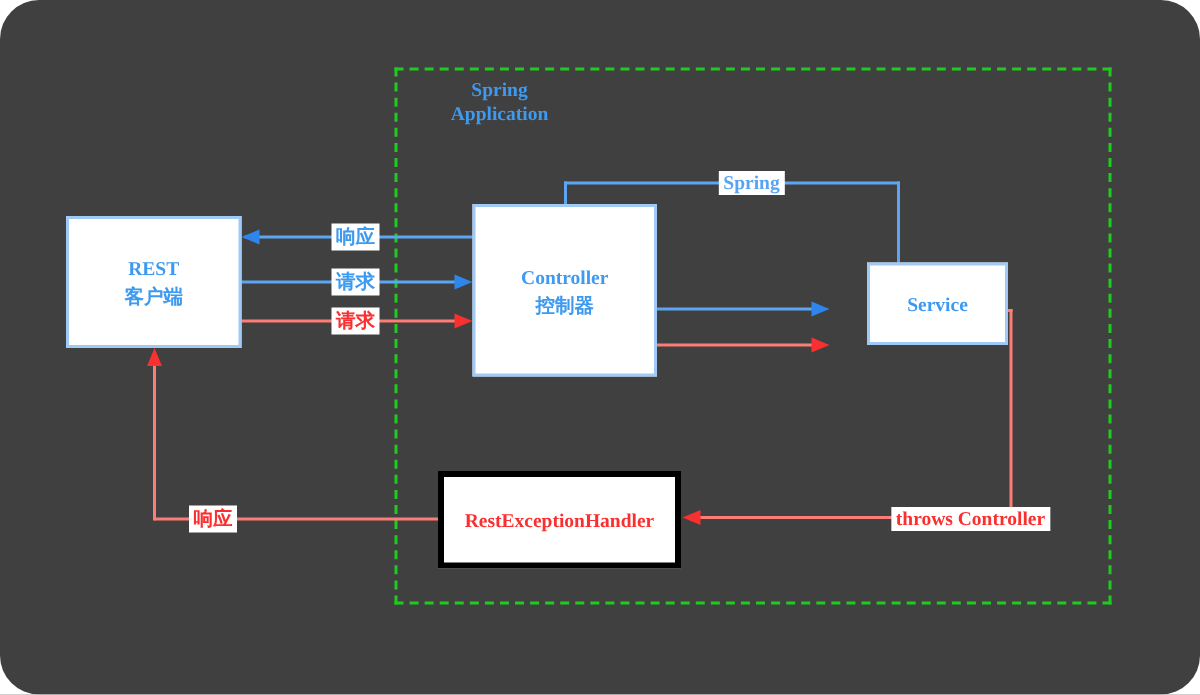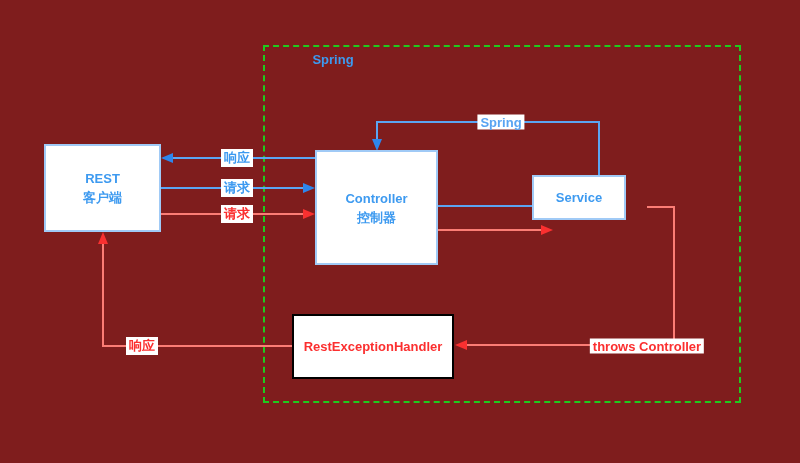--- a/index.html
+++ b/index.html
@@ -1,27 +1,28 @@
 <!DOCTYPE html>
 <html><head>
 <meta charset="utf-8">
 <style>
   html,body{margin:0;padding:0;background:#fff;}
   #canvas{
-    position:relative;width:800px;height:463px;background:#7f1d1d;overflow:hidden;
-    font-family:Liberation Sans, sans-serif;
+    position:relative;width:800px;height:463px;background:#404040;overflow:hidden;
+    font-family:Liberation Serif, serif;
+    border-radius:26px;
   }
   
   .node{
     position:absolute;background:#ffffff;box-sizing:border-box;
     display:flex;align-items:center;justify-content:center;text-align:center;
     font-weight:bold;font-size:13px;line-height:19px;
   }
   .node.blue{border:2px solid #a0caf6;color:#3d9af0;}
-  .node.red{border:2px solid #000000;color:#fb2f2f;}
+  .node.red{border:4px solid #000000;color:#fb2f2f;}
   
   .frame{
     position:absolute;border:2px dashed #1ecb1e;box-sizing:border-box;background:transparent;
   }
   .frame-label{
     position:absolute;color:#3d9af0;font-weight:bold;font-size:13px;line-height:16px;text-align:center;
   }
   
   .hline,.vline{position:absolute;}
   .hline.blue,.vline.blue{background:#5ba5f2;}
@@ -48,20 +49,21 @@
   .wrap-break{width:152px;word-break:break-all;}
 </style>
 </head>
 <body>
 
 <div id="canvas">
 
   <div class="frame" style="left:263px;top:45px;width:478px;height:358px;"></div>
   <div class="frame-label" style="left:268px;top:52px;width:130px;">
     <div>Spring</div>
+    <div>Application</div>
   </div>
 
   <div class="vline blue" style="left:598px;top:121px;height:54px;"></div>
   <div class="hline blue" style="left:376px;top:121px;width:224px;"></div>
   <div class="vline blue" style="left:376px;top:121px;height:19px;"></div>
   <div class="arr down blue" style="left:372px;top:139px;"></div>
   <div class="elabel lightblue" style="left:501px;top:122px;">Spring</div>
 
   <div class="hline blue" style="left:163px;top:157px;width:152px;"></div>
   <div class="arr left blue" style="left:161px;top:153px;"></div>
@@ -92,28 +94,28 @@
   <div class="arr up red" style="left:98px;top:232px;"></div>
   <div class="elabel red" style="left:142px;top:346px;">响应</div>
 
   <div class="node blue" style="left:44px;top:144px;width:117px;height:88px;">
     <div>
       <div>REST</div>
       <div>客户端</div>
     </div>
   </div>
 
-  <div class="node blue" style="left:315px;top:150px;width:123px;height:115px;">
+  <div class="node blue" style="left:315px;top:136px;width:123px;height:115px;">
     <div>
       <div>Controller</div>
       <div>控制器</div>
     </div>
   </div>
 
-  <div class="node blue" style="left:532px;top:175px;width:94px;height:45px;">
+  <div class="node blue" style="left:578px;top:175px;width:94px;height:55px;">
     <div>Service</div>
   </div>
 
   <div class="node red" style="left:292px;top:314px;width:162px;height:65px;">
     <div class="wrap-break">RestExceptionHandler</div>
   </div>
 
 </div>
 
 </body></html>

